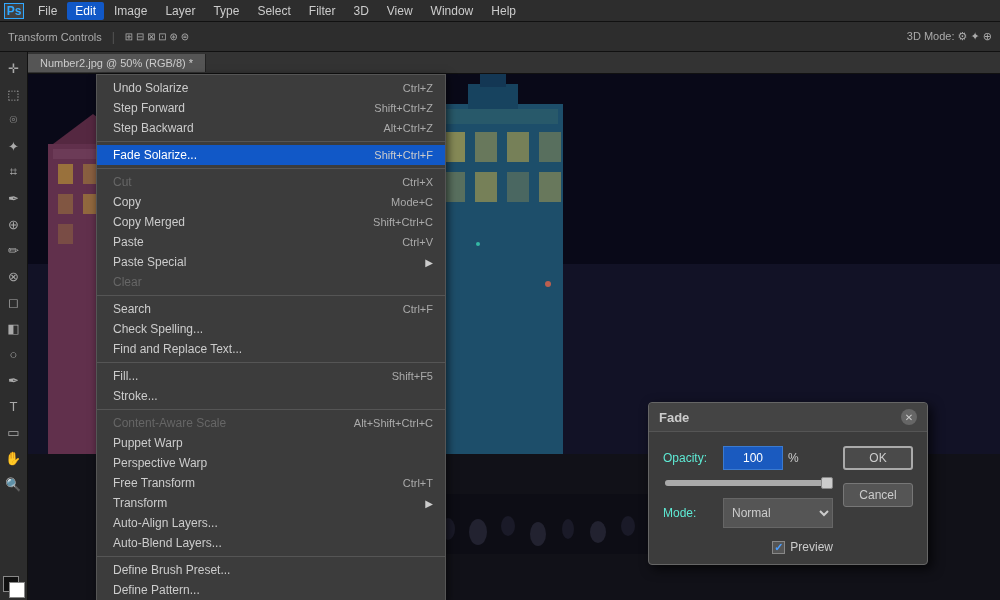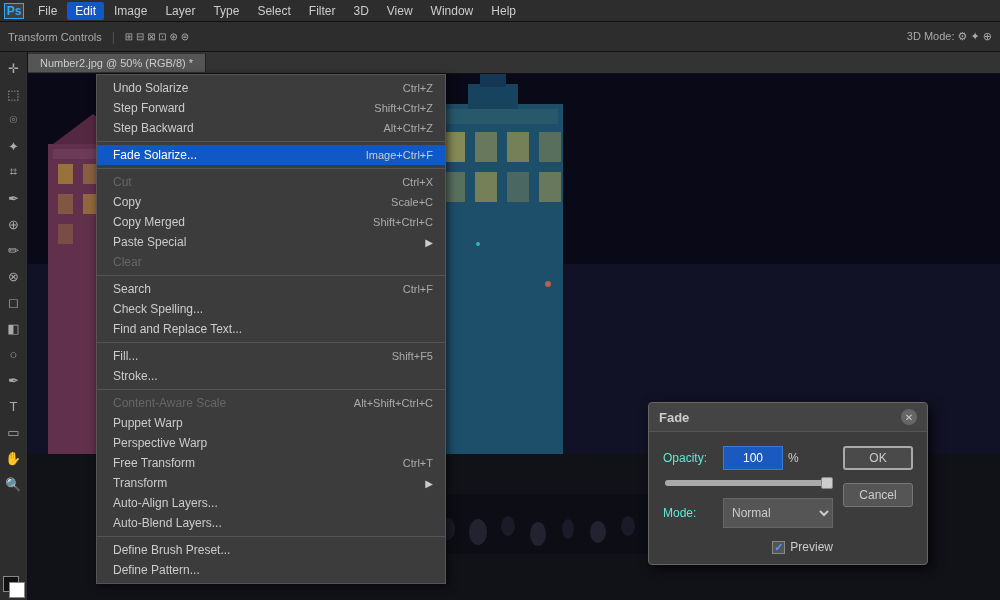--- a/index.html
+++ b/index.html
@@ -500,34 +500,38 @@
         <span class="menu-item-shortcut">Shift+Ctrl+Z</span>
       </div>
       <div class="menu-item">
         <span class="menu-item-label">Step Backward</span>
         <span class="menu-item-shortcut">Alt+Ctrl+Z</span>
       </div>
       <div class="menu-separator"></div>
 
       <div class="menu-item highlighted">
         <span class="menu-item-label">Fade Solarize...</span>
-        <span class="menu-item-shortcut">Image+Ctrl+F</span>
+        <span class="menu-item-shortcut">Shift+Ctrl+F</span>
       </div>
       <div class="menu-separator"></div>
       <div class="menu-item disabled">
         <span class="menu-item-label">Cut</span>
         <span class="menu-item-shortcut">Ctrl+X</span>
       </div>
       <div class="menu-item">
         <span class="menu-item-label">Copy</span>
-        <span class="menu-item-shortcut">Scale+C</span>
+        <span class="menu-item-shortcut">Mode+C</span>
       </div>
       <div class="menu-item">
         <span class="menu-item-label">Copy Merged</span>
         <span class="menu-item-shortcut">Shift+Ctrl+C</span>
+      </div>
+      <div class="menu-item">
+        <span class="menu-item-label">Paste</span>
+        <span class="menu-item-shortcut">Ctrl+V</span>
       </div>
       <div class="menu-item">
         <span class="menu-item-label">Paste Special</span>
         <span class="menu-item-arrow">▶</span>
       </div>
       <div class="menu-item disabled">
         <span class="menu-item-label">Clear</span>
       </div>
       <div class="menu-separator"></div>
       <div class="menu-item">

